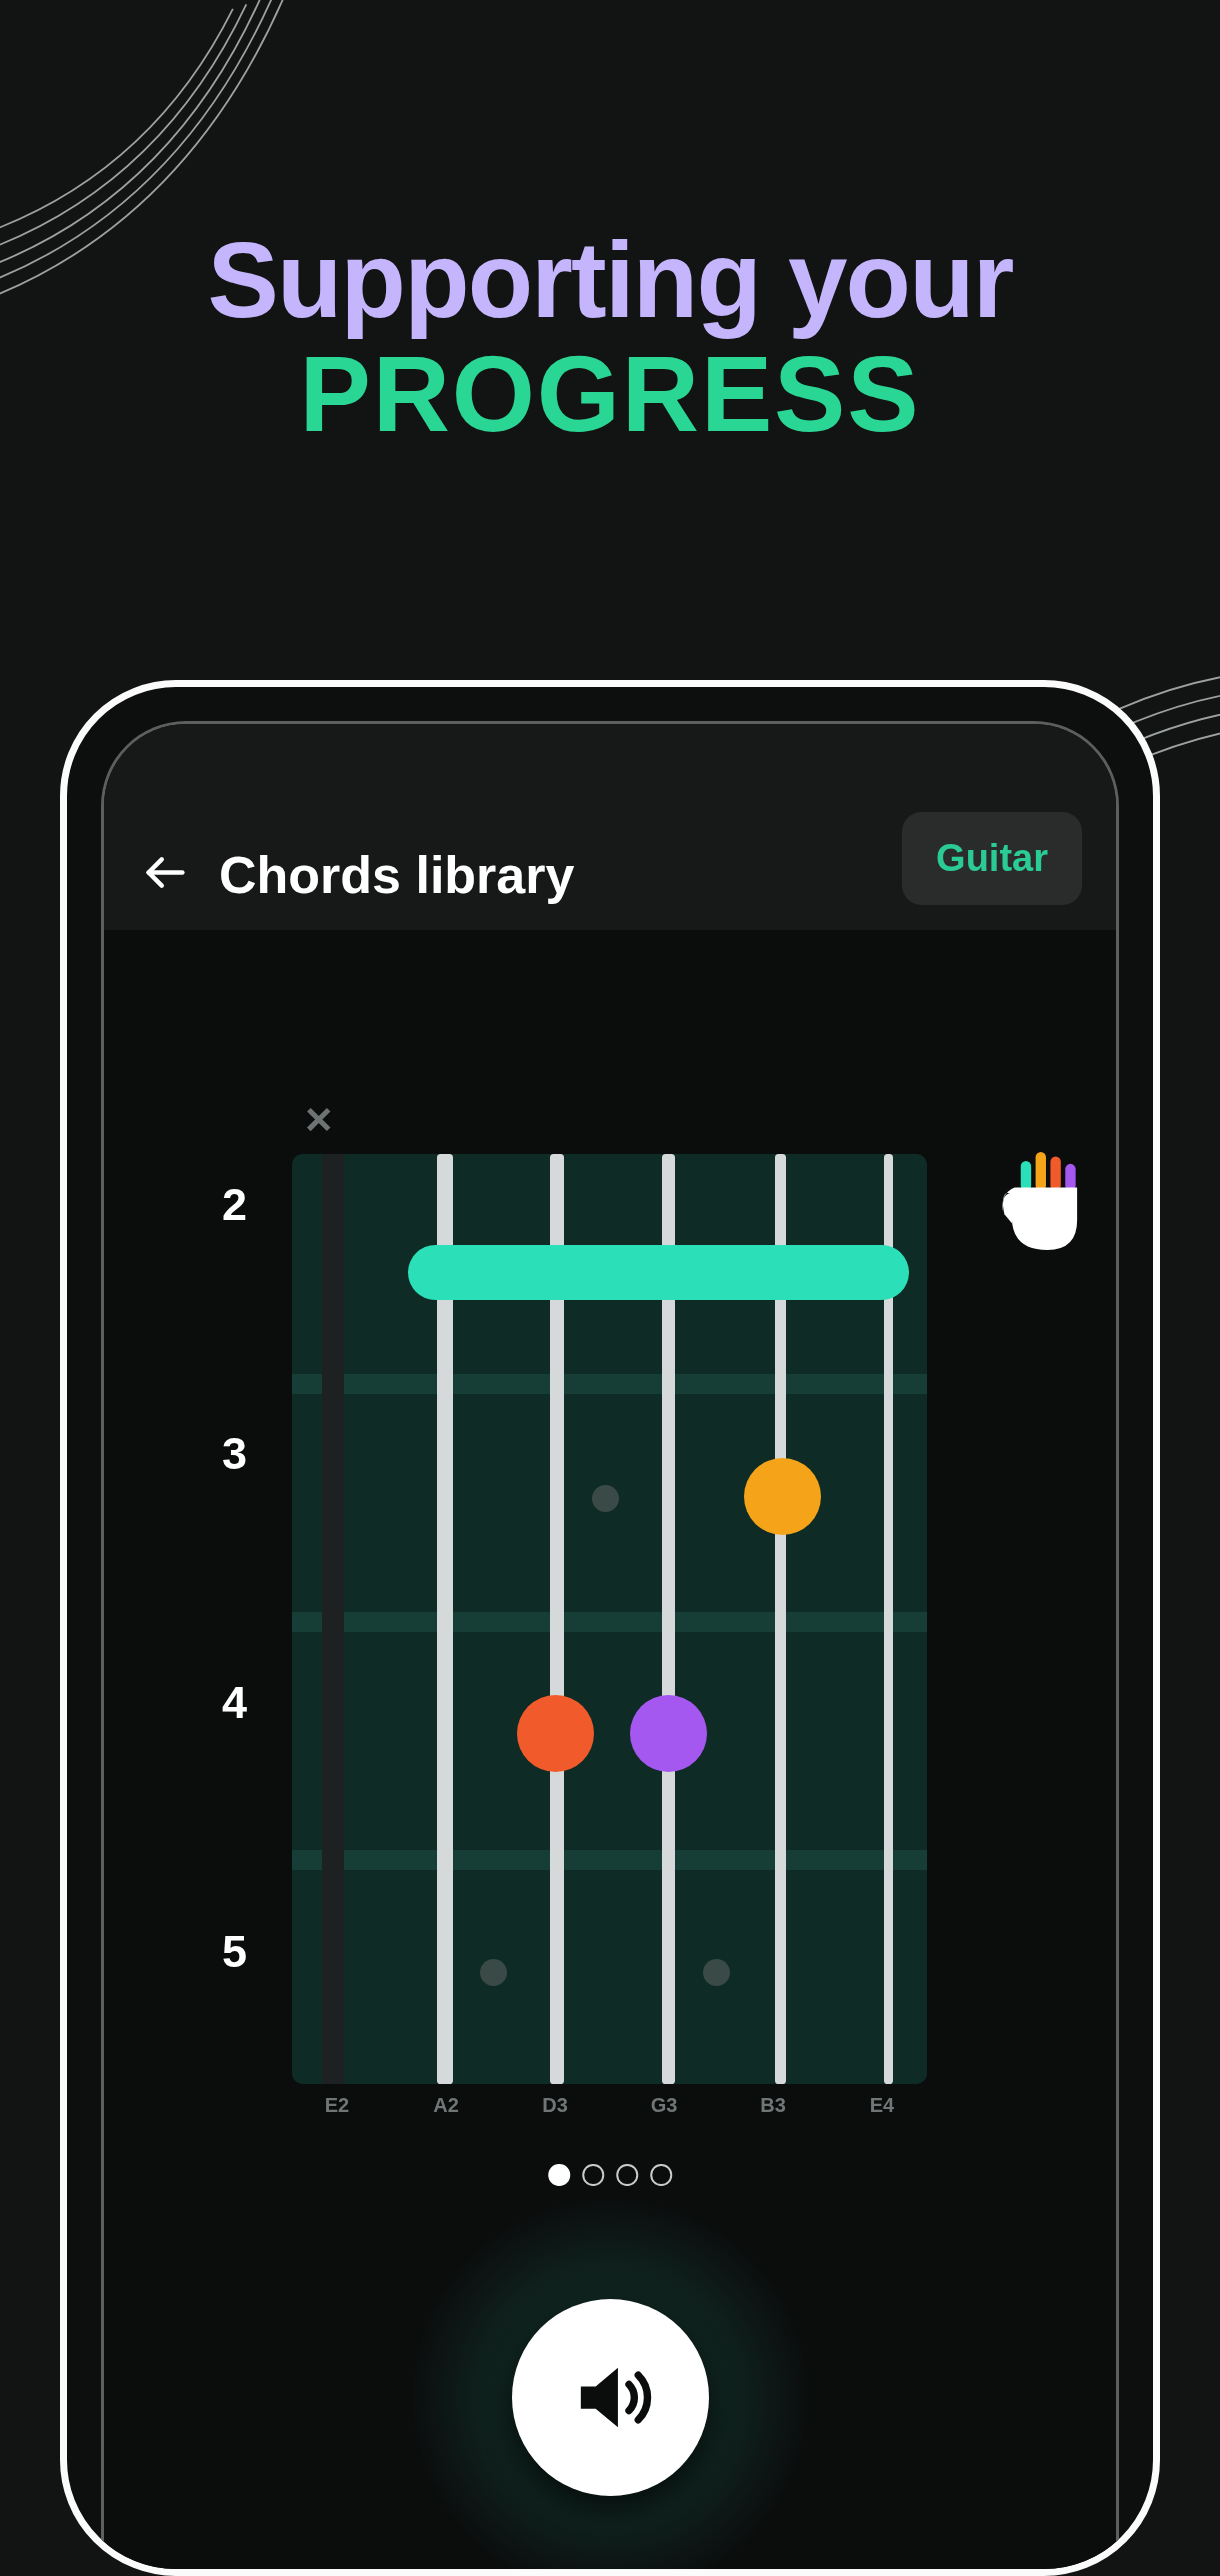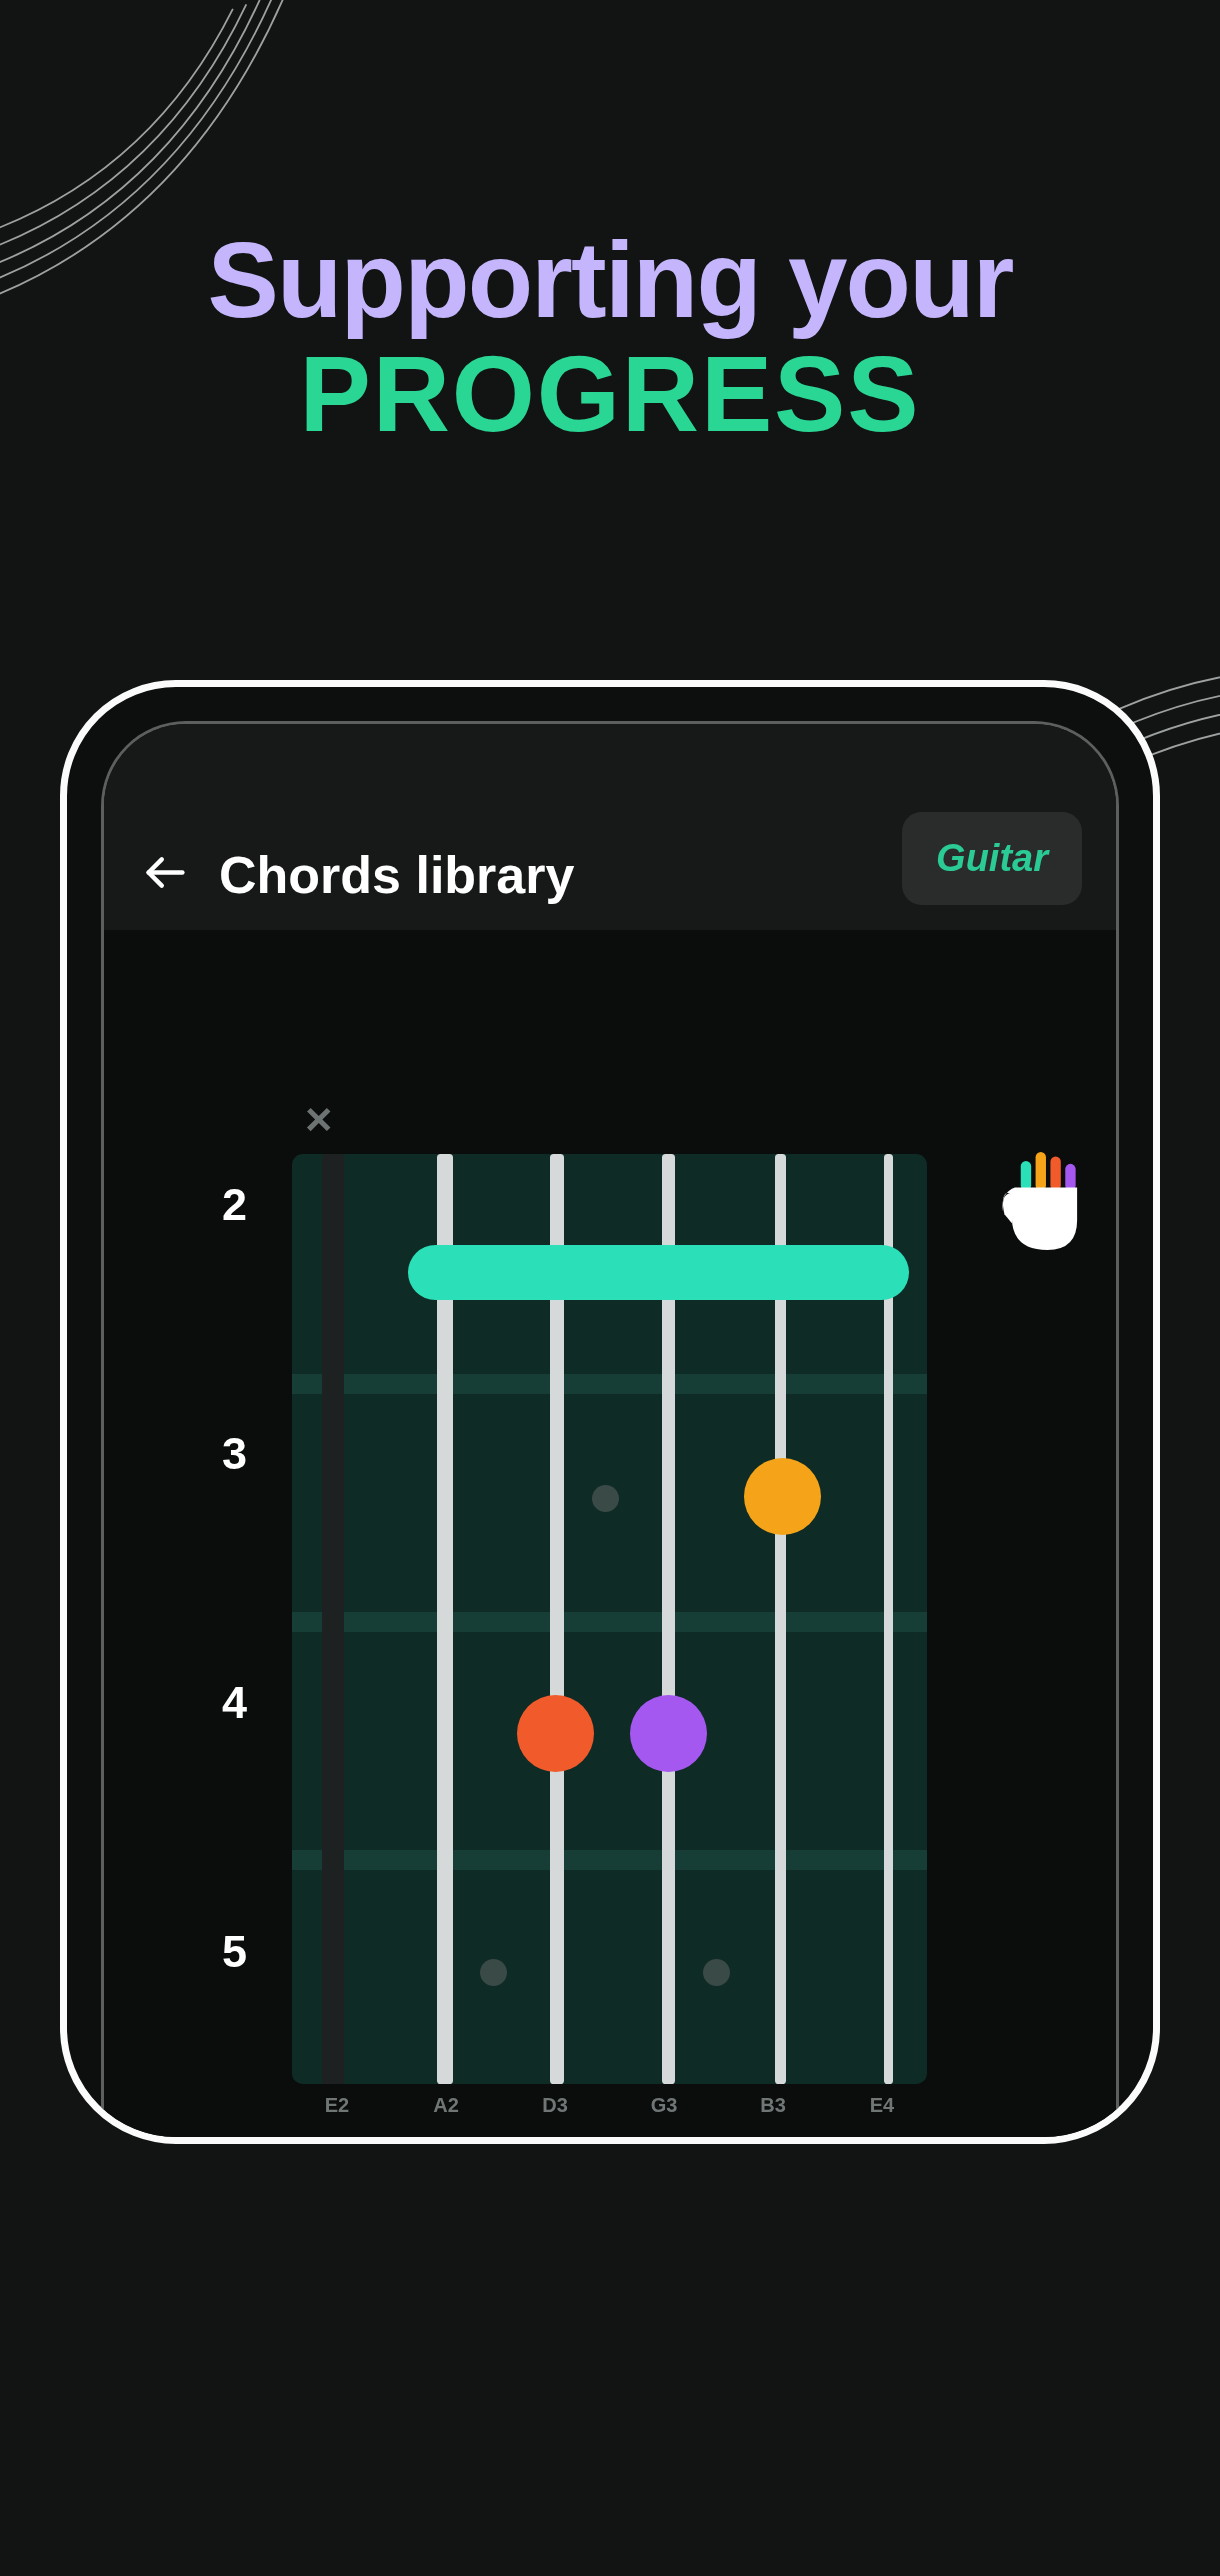--- a/index.html
+++ b/index.html
@@ -52,21 +52,21 @@
     letter-spacing: 1.8px;
   }
 
   
   .phone {
     position: absolute;
     top: 680px;
     left: 50%;
     transform: translateX(-50%);
     width: 1100px;
-    height: 1464px;
+    height: 1896px;
     border: 7.2px solid #fbfbfb;
     border-radius: 116px;
     background: #0d0f0f;
     overflow: hidden;
   }
   .phone-inner {
     position: absolute;
     top: 34px;
     left: 34px;
     right: 34px;
@@ -108,21 +108,20 @@
     flex: 1;
   }
   .instrument-chip {
     background: #2a2c2c;
     color: #2acb94;
     font-size: 38px;
     font-weight: 700;
     padding: 25px 34px;
     border-radius: 19.7px;
     cursor: pointer;
-    font-style: italic;
   }
 
   
   .chord-area {
     position: absolute;
     top: 349px;
     left: 0;
     right: 0;
     bottom: 0;
   }

